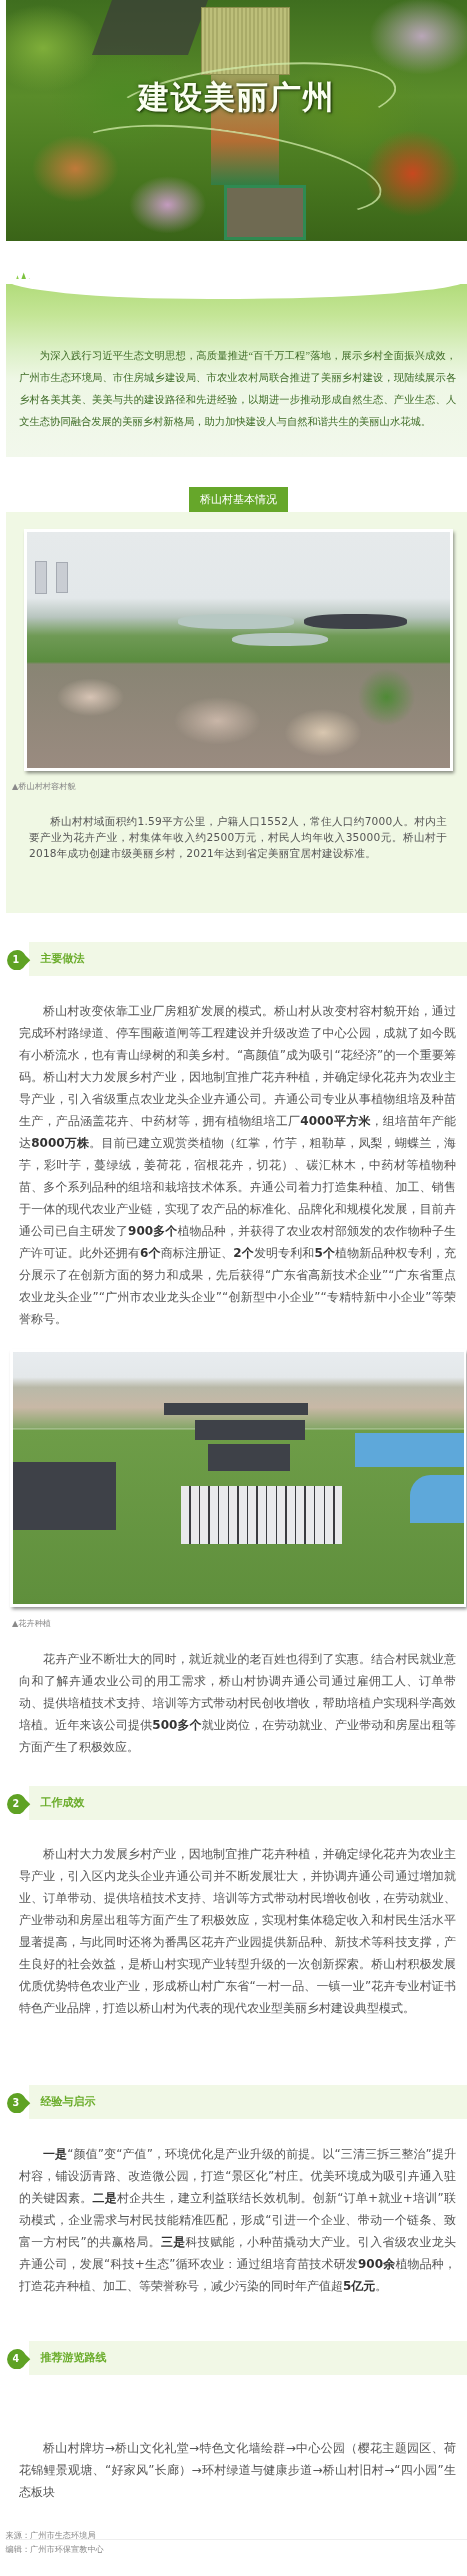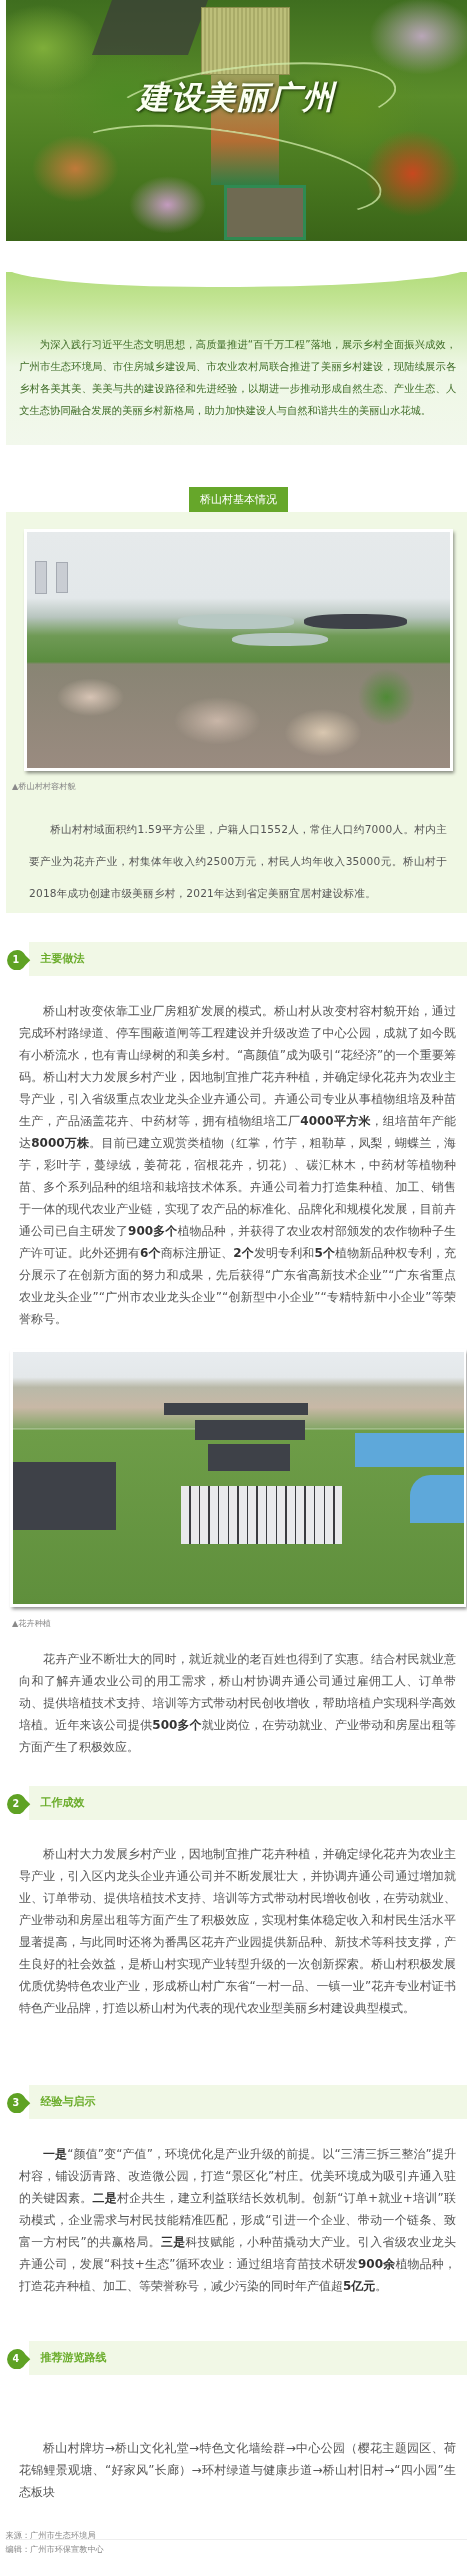--- a/index.html
+++ b/index.html
@@ -16,29 +16,29 @@
       radial-gradient(ellipse 55px 41px at 35% 85%, #c49bbf 0%, transparent 70%),
       radial-gradient(ellipse 96px 75px at 25% 40%, #4e8a24 0%, transparent 75%),
       radial-gradient(ellipse 96px 75px at 75% 45%, #5c8c22 0%, transparent 75%),
       linear-gradient(180deg, #3f6e1f 0%, #5a8c2a 40%, #4a7a20 70%, #3a6418 100%);
   }
   .hero .building-top { position: absolute; left: 195px; top: 6.8px; width: 89px; height: 68px;
     background: repeating-linear-gradient(90deg, #bdbf7a 0 2.1px, #a9ab68 2.1px 4.1px); border: 1.4px solid #8c8e4e; }
   .hero .building-bottom { position: absolute; left: 218px; top: 185px; width: 82px; height: 55px; background: #6f6a52; border: 3.4px solid #2f8a52; }
   .hero .building-mid { position: absolute; left: 205px; top: 75px; width: 68px; height: 110px; background: linear-gradient(180deg, #a9a264 0%, #c56a36 60%, #2f7f4a 100%); opacity: .85; }
   .hero .road { position: absolute; left: 96px; top: 0; width: 96px; height: 55px; background: #3b3b3b; transform: skewX(-20deg); opacity: .7; }
-  .hero-title { position: absolute; left: 0; width: 100%; text-align: center; color: #fbfff2; font-family: "DejaVu Serif", "Liberation Serif", serif; font-style: italic; font-weight: bold; letter-spacing: 1.4px;
+  .hero-title { position: absolute; left: 0; width: 100%; text-align: center; color: #fbfff2; font-family: "DejaVu Serif", "Liberation Serif", serif; font-weight: bold; letter-spacing: 1.4px;
     text-shadow: 0 0 4.1px rgba(40,80,10,.9), 1.4px 1.4px 2.1px rgba(0,0,0,.6); }
   .hero-title.line1 { top: 77px; font-size: 31.5px; }
   .hero-title.line2 { top: 136px; font-size: 30px; }
   .hero .ribbon { position: absolute; border: 2.1px solid rgba(210,235,170,.75); border-radius: 50%; border-left-color: transparent; border-bottom-color: transparent; }
 
   
-  .intro { position: absolute; left: 5.5px; top: 272px; width: 462px; height: 173px;
-    background: linear-gradient(180deg, #b2dc7b 0%, #c4e596 18%, #dcf0c6 38%, #eef7e5 55%, #f2f8ec 100%); }
+  .intro { position: absolute; left: 5.5px; top: 284px; width: 462px; height: 173px;
+    background: linear-gradient(180deg, #b2dc7b 0%, #c4e596 18%, #dcf0c6 38%, #eef7e5 55%, #f2f8ec 100%); font-family: Liberation Serif, serif; }
   .intro::before { content: ""; position: absolute; left: 0; top: -5.5px; width: 100%; height: 20.5px; background: #ffffff; border-radius: 0 0 55% 45% / 0 0 100% 100%; }
   .tree-icon { position: absolute; left: 12.3px; top: 271px; width: 22px; height: 22px; }
   .intro-text { position: absolute; left: 13.7px; top: 61px; width: 437px; font-size: 10.3px; line-height: 22px; color: #3d6b25; text-indent: 2em; text-align: justify; }
 
   
   .pill-title { position: absolute; left: 189px; top: 487px; width: 99px; height: 25px; background: #66a72a; color: #ffffff; font-weight: normal; font-size: 11px; text-align: center; line-height: 25px; }
 
   .basic-box { position: absolute; left: 5.5px; top: 512px; width: 462px; height: 401px; background: #f0f8e4; }
   .photo-frame { position: absolute; background: #ffffff; padding: 2.7px; box-shadow: 2.1px 2.7px 3.4px rgba(0,0,0,.45); }
   .photo { width: 100%; height: 100%; position: relative; overflow: hidden; }
@@ -57,21 +57,21 @@
     background:
       linear-gradient(180deg, #e8ecef 0%, #e4e8ea 10%, #b9b9a8 14%, #c8b8a6 22%, #88a76a 30%, transparent 31%),
       linear-gradient(180deg, transparent 0%, transparent 30%, #6e9d48 31%, #5f8f3c 100%);
   }
   .photo-flower .shade { position: absolute; background: #3e4148; }
   .photo-flower .white-house { position: absolute; background: repeating-linear-gradient(90deg, #e9eaec 0 8.2px, #3a3c40 8.2px 9.6px); }
   .photo-flower .blue-roof { position: absolute; background: #5ea8da; }
 
   .caption { position: absolute; left: 12px; width: 467px; text-align: left; font-size: 8.2px; color: #8a8a8a; }
 
-  .basic-text { position: absolute; left: 29px; top: 813px; width: 418px; font-size: 10.6px; line-height: 32px; color: #555555; text-indent: 2em; letter-spacing: 0.2px; text-align: justify; }
+  .basic-text { position: absolute; left: 29px; top: 813px; width: 418px; font-size: 10.6px; line-height: 16px; color: #555555; text-indent: 2em; letter-spacing: 0.2px; text-align: justify; }
 
   
   .sec-header { position: absolute; left: 5.5px; width: 462px; height: 34px; }
   .sec-header .bar { position: absolute; left: 23px; top: 0; right: 0; height: 34px; background: #f1f8e6; }
   .sec-header .badge { position: absolute; left: 1.4px; top: 7.5px; width: 24px; height: 20.5px; }
   .sec-header .badge-num { position: absolute; left: 1.4px; top: 7.5px; width: 18px; height: 20.5px; color: #fff; font-weight: bold; font-size: 9.6px; line-height: 20.5px; text-align: center; }
   .sec-header .label { position: absolute; left: 35px; top: 0; line-height: 34px; font-size: 11px; font-weight: bold; color: #6aac2a; }
 
   .body-text { position: absolute; left: 19px; width: 437px; font-size: 12px; line-height: 22px; color: #555555; text-indent: 2em; text-align: justify; }
   .body-text b { color: #333333; }

